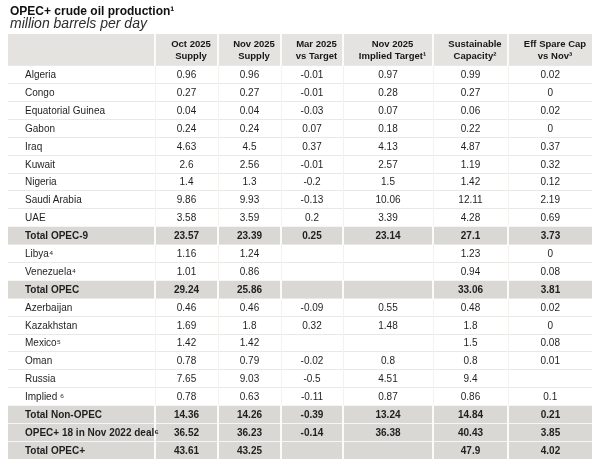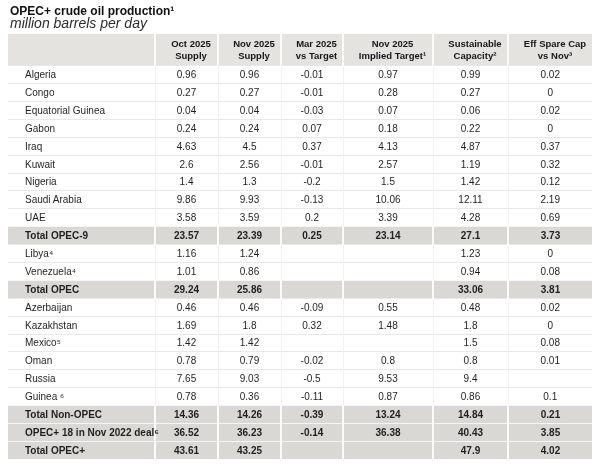--- a/index.html
+++ b/index.html
@@ -258,28 +258,28 @@
     <td>-0.02</td>
     <td>0.8</td>
     <td>0.8</td>
     <td>0.01</td>
   </tr>
         <tr>
     <td class="label">Russia</td>
     <td>7.65</td>
     <td>9.03</td>
     <td>-0.5</td>
-    <td>9.53</td>
+    <td>4.51</td>
     <td>9.4</td>
     <td></td>
   </tr>
         <tr>
-    <td class="label">Guinea ⁶</td>
+    <td class="label">Implied ⁶</td>
     <td>0.78</td>
-    <td>0.36</td>
+    <td>0.63</td>
     <td>-0.11</td>
     <td>0.87</td>
     <td>0.86</td>
     <td>0.1</td>
   </tr>
         <tr class="total">
     <td class="label">Total Non-OPEC</td>
     <td>14.36</td>
     <td>14.26</td>
     <td>-0.39</td>

